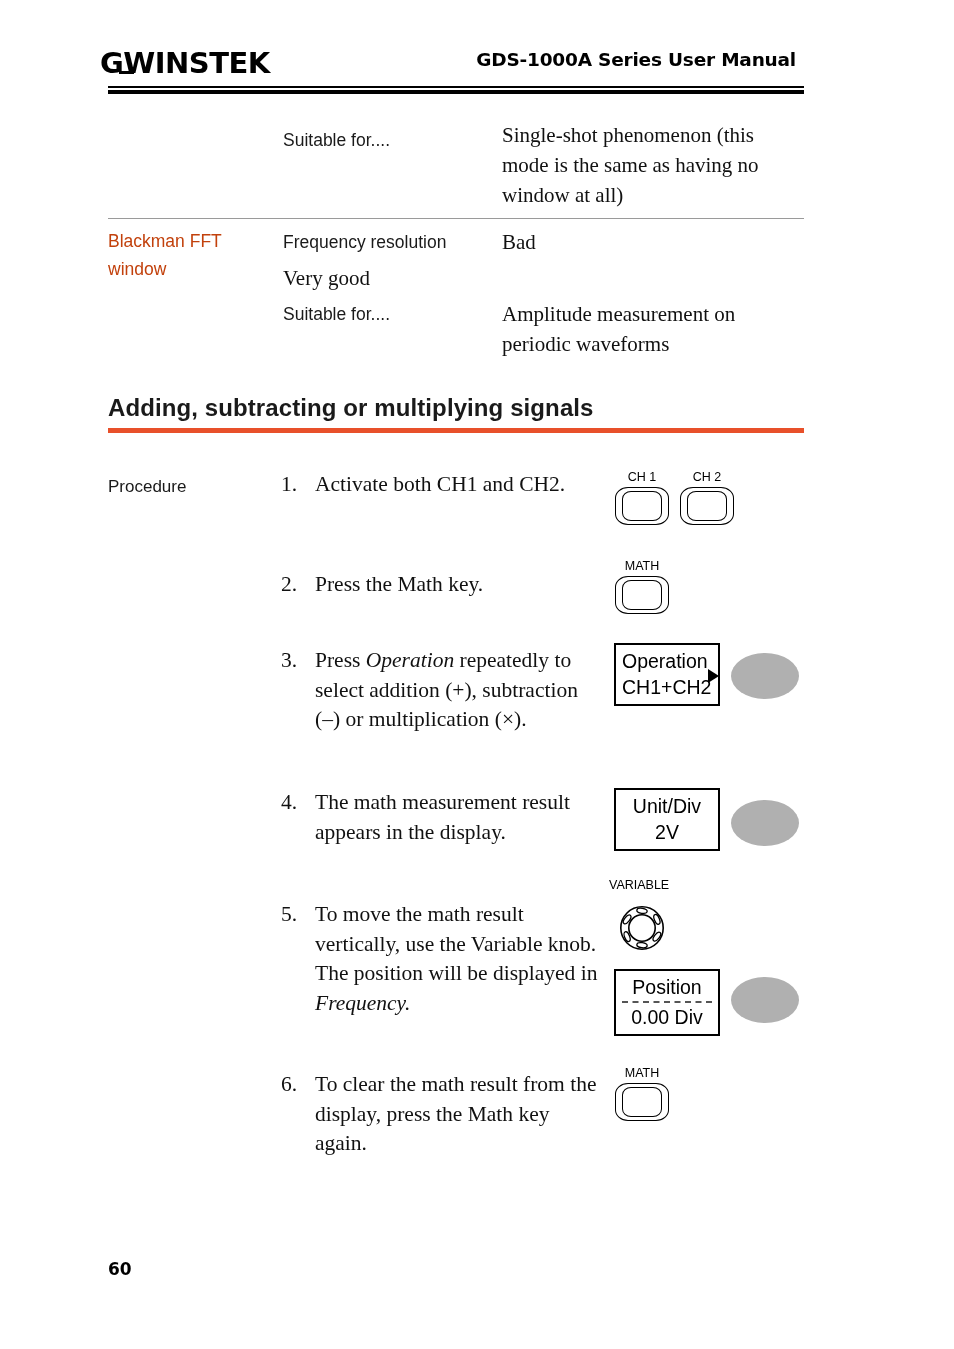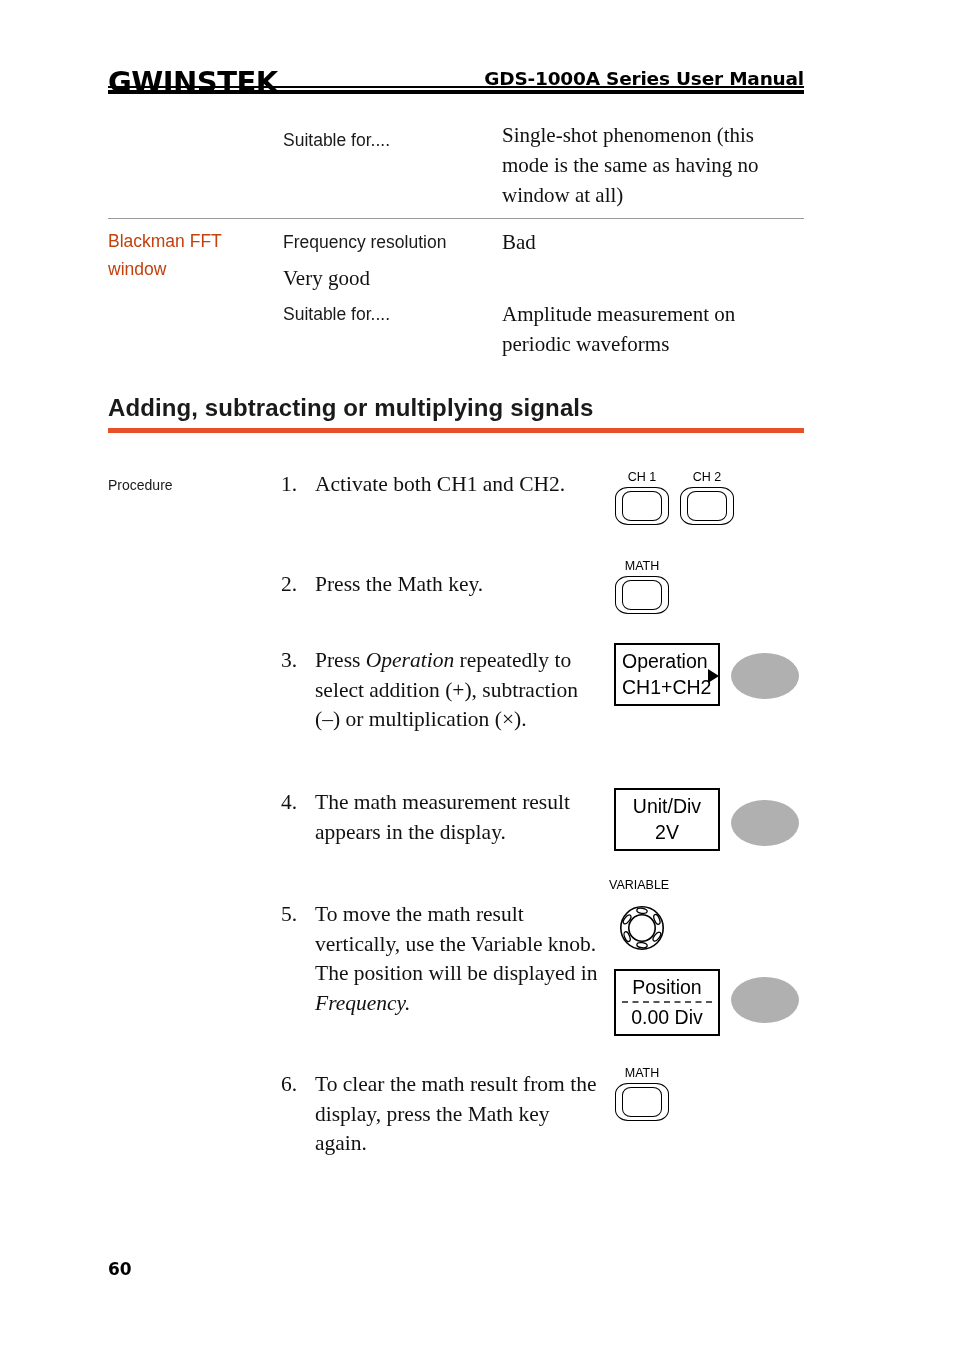--- a/index.html
+++ b/index.html
@@ -20,25 +20,24 @@
   .page {
     position: absolute;
     left: 0; top: 0;
     width: 954px;
     height: 1349px;
   }
 
   
   .header {
     position: absolute;
-    left: 108px;
+    left: 100px;
     top: 46px;
     width: 696px;
     height: 42px;
-    margin-top: 19px;
   }
   .logo {
     position: absolute;
     left: 0;
     top: 0;
     font-family: "DejaVu Sans", sans-serif;
     font-weight: bold;
     font-size: 29px;
     letter-spacing: -0.5px;
     line-height: 34px;
@@ -149,21 +148,21 @@
     width: 696px;
     height: 5px;
   }
 
   
   .proc-label {
     position: absolute;
     left: 108px;
     top: 477px;
     font-family: "Liberation Sans", sans-serif;
-    font-size: 14px;
+    font-size: 17px;
     color: #1a1a1a;
   }
 
   .steps {
     position: absolute;
     left: 281px;
     top: 470px;
     width: 320px;
   }
   .step {

